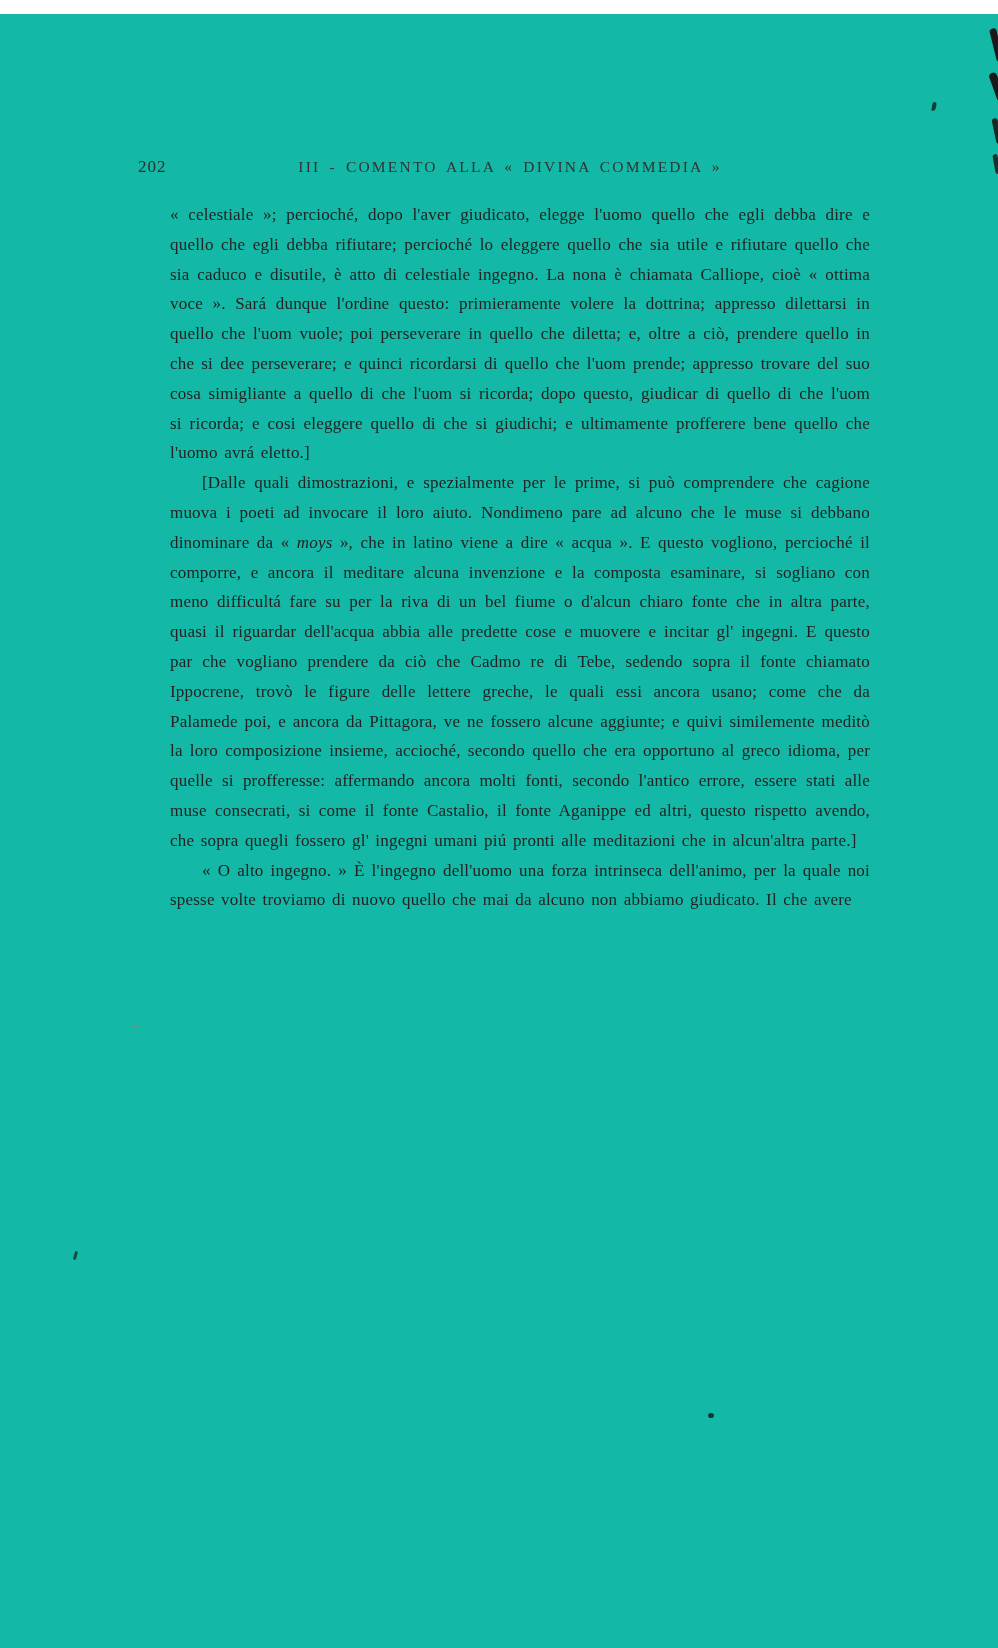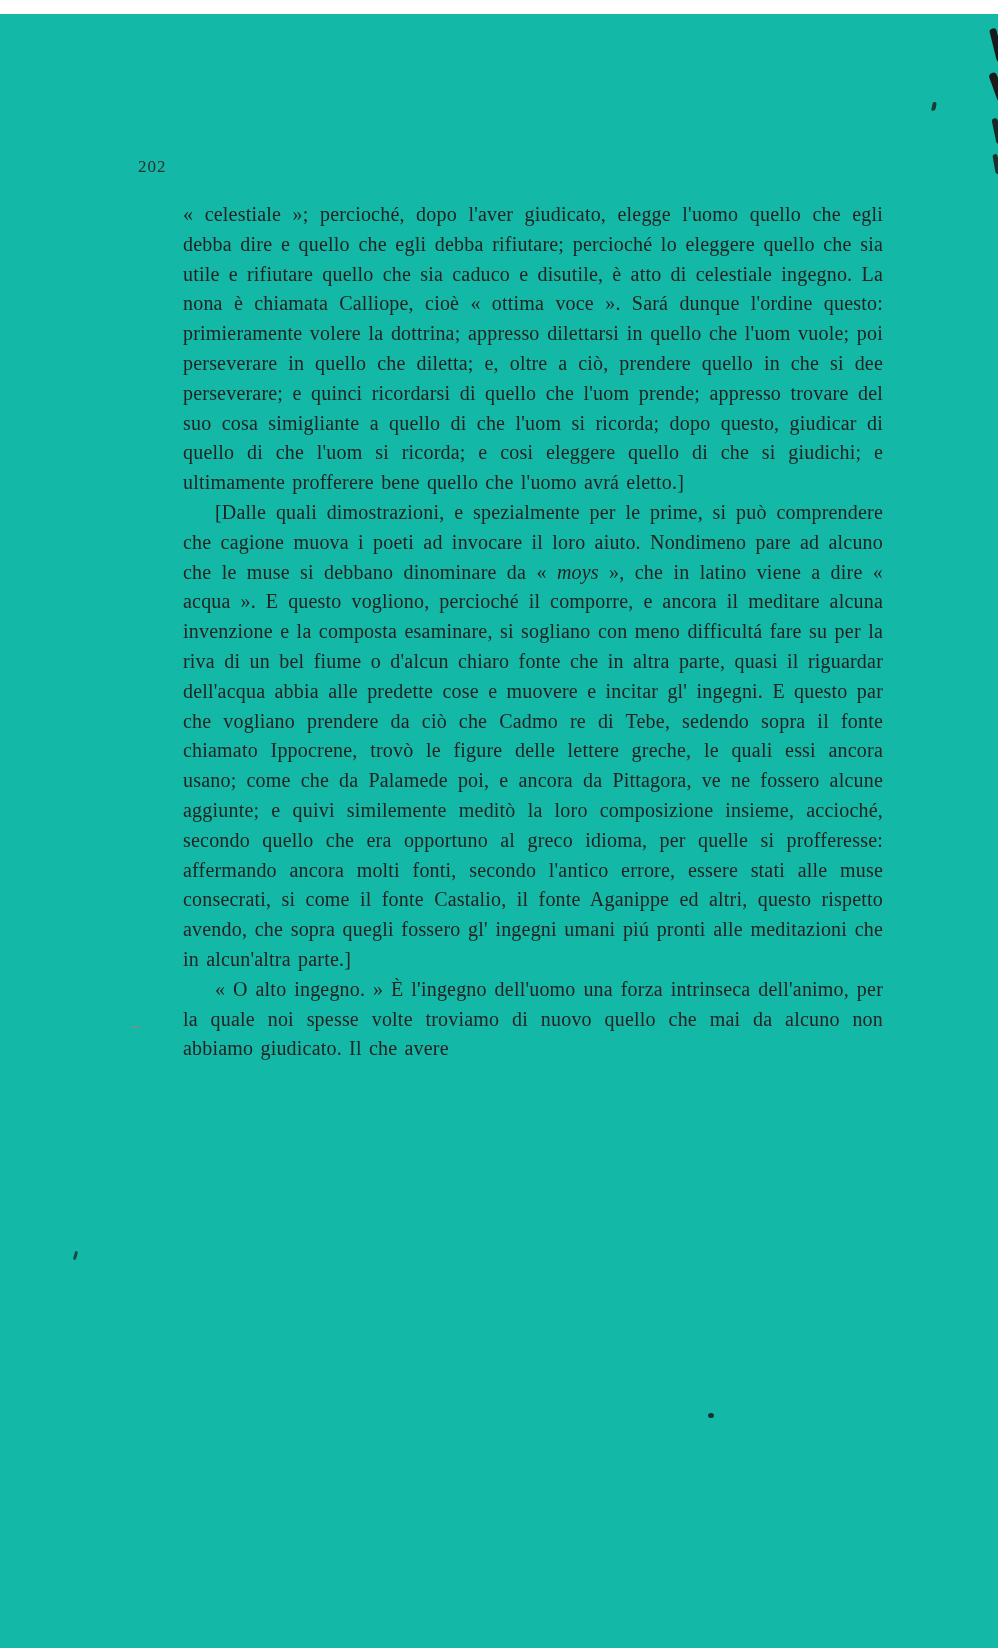--- a/index.html
+++ b/index.html
@@ -42,23 +42,23 @@
     font-size: 15.5px;
     letter-spacing: 2.2px;
     word-spacing: 3px;
     color: #333;
     white-space: nowrap;
   }
   
   .text-block {
     position: absolute;
     top: 186px;
-    left: 183px;
+    left: 170px;
     width: 700px;
-    font-size: 20px;
+    font-size: 17px;
     line-height: 29.8px;
     text-align: justify;
     word-spacing: 2px;
     letter-spacing: 0.2px;
     color: #232323;
   }
   .text-block p {
     margin: 0;
     padding: 0;
   }
@@ -79,20 +79,21 @@
   .mark-comma-left { left: 74px; top: 1237px; width: 3px; height: 9px; border-radius: 2px; transform: rotate(16deg); opacity: .7; }
   .mark-dash-left  { left: 131px; top: 1012px; width: 9px; height: 2px; background: #8a8a8a; opacity: .6; }
 </style>
 </head>
 <body>
 
 <div class="scan-page">
 
   <div class="header-row">
     <span class="page-number">202</span>
+    <span class="running-title">III - COMENTO ALLA « DIVINA COMMEDIA »</span>
   </div>
 
   <div class="text-block">
     <p>« celestiale »; percioché, dopo l'aver giudicato, elegge l'uomo quello che egli debba dire e quello che egli debba rifiutare; percioché lo eleggere quello che sia utile e rifiutare quello che sia caduco e disutile, è atto di celestiale ingegno. La nona è chiamata Calliope, cioè « ottima voce ». Sará dunque l'ordine questo: primieramente volere la dottrina; appresso dilettarsi in quello che l'uom vuole; poi perseverare in quello che diletta; e, oltre a ciò, prendere quello in che si dee perseverare; e quinci ricordarsi di quello che l'uom prende; appresso trovare del suo cosa simigliante a quello di che l'uom si ricorda; dopo questo, giudicar di quello di che l'uom si ricorda; e cosi eleggere quello di che si giudichi; e ultimamente profferere bene quello che l'uomo avrá eletto.]</p>
     <p class="indent"><span>[Dalle quali dimostrazioni, e spezialmente per le prime, si può comprendere che cagione muova i poeti ad invocare il loro aiuto. Nondimeno pare ad alcuno che le muse si debbano dinominare da « </span><i>moys</i><span> », che in latino viene a dire « acqua ». E questo vogliono, percioché il comporre, e ancora il meditare alcuna invenzione e la composta esaminare, si sogliano con meno difficultá fare su per la riva di un bel fiume o d'alcun chiaro fonte che in altra parte, quasi il riguardar dell'acqua abbia alle predette cose e muovere e incitar gl' ingegni. E questo par che vogliano prendere da ciò che Cadmo re di Tebe, sedendo sopra il fonte chiamato Ippocrene, trovò le figure delle lettere greche, le quali essi ancora usano; come che da Palamede poi, e ancora da Pittagora, ve ne fossero alcune aggiunte; e quivi similemente meditò la loro composizione insieme, accioché, secondo quello che era opportuno al greco idioma, per quelle si profferesse: affermando ancora molti fonti, secondo l'antico errore, essere stati alle muse consecrati, si come il fonte Castalio, il fonte Aganippe ed altri, questo rispetto avendo, che sopra quegli fossero gl' ingegni umani piú pronti alle meditazioni che in alcun'altra parte.]</span></p>
     <p class="indent">« O alto ingegno. » È l'ingegno dell'uomo una forza intrinseca dell'animo, per la quale noi spesse volte troviamo di nuovo quello che mai da alcuno non abbiamo giudicato. Il che avere</p>
   </div>
 
   <span class="artifact mark-tr-1"></span>
   <span class="artifact mark-tr-2"></span>

